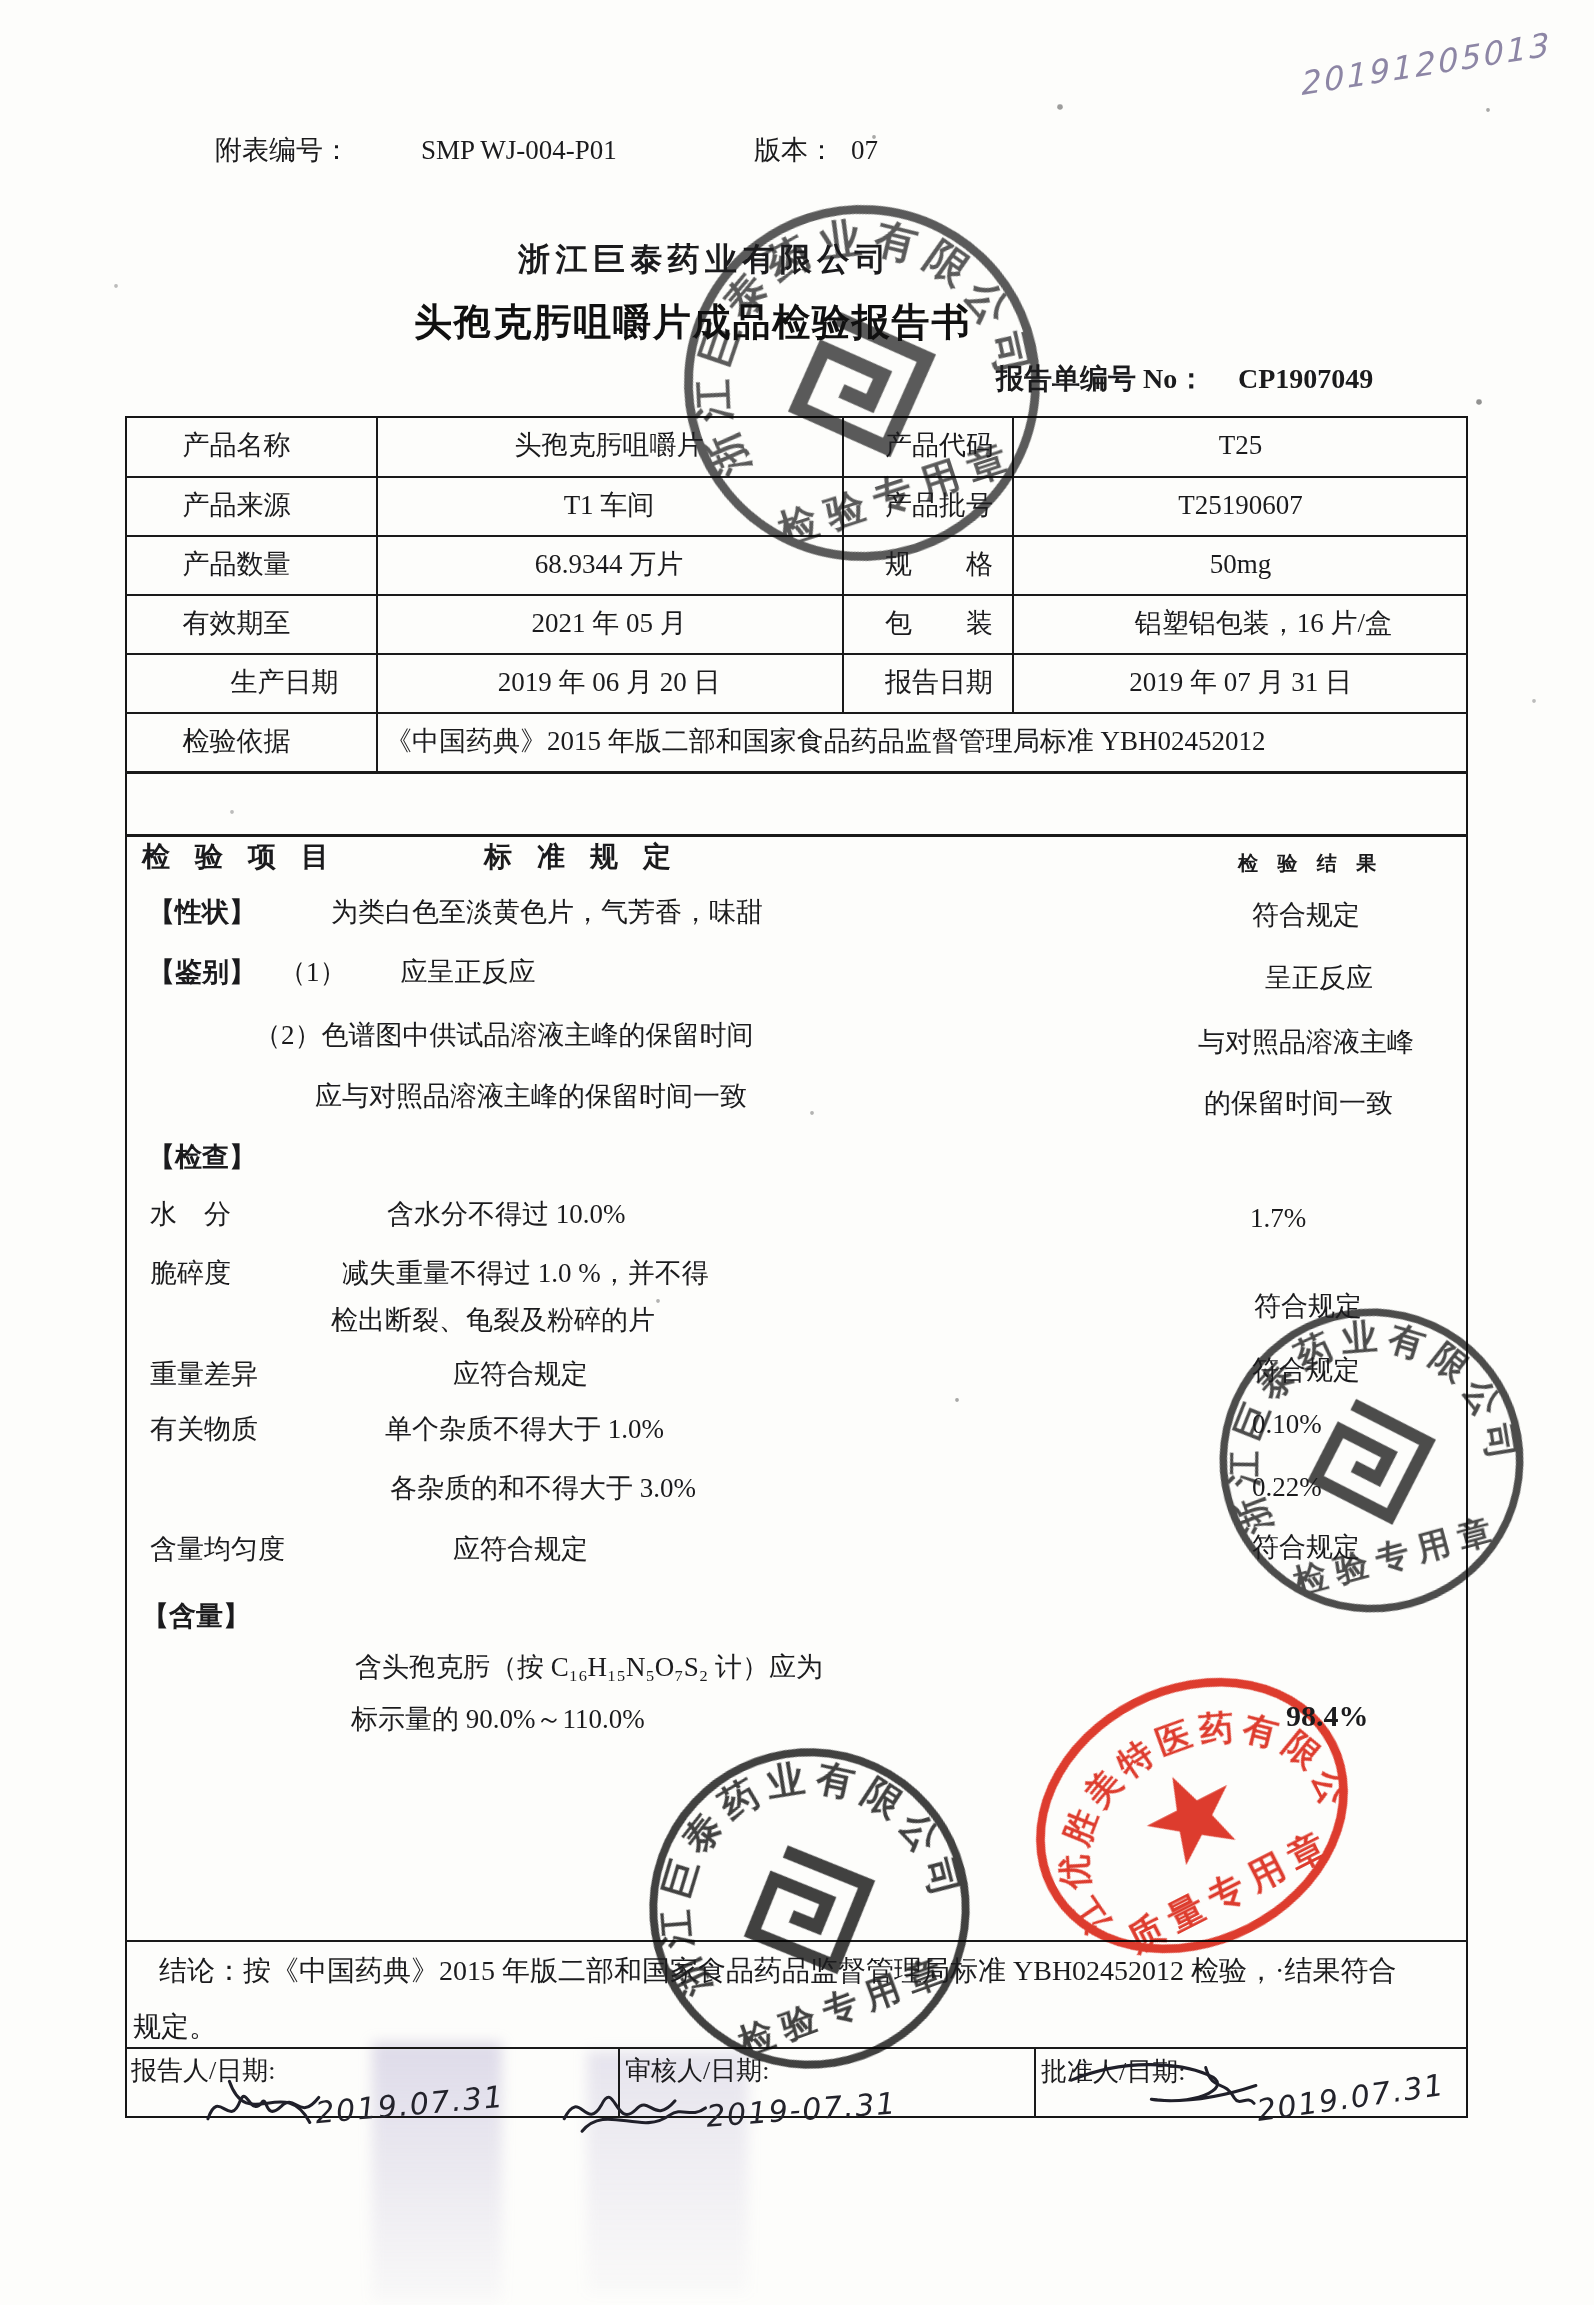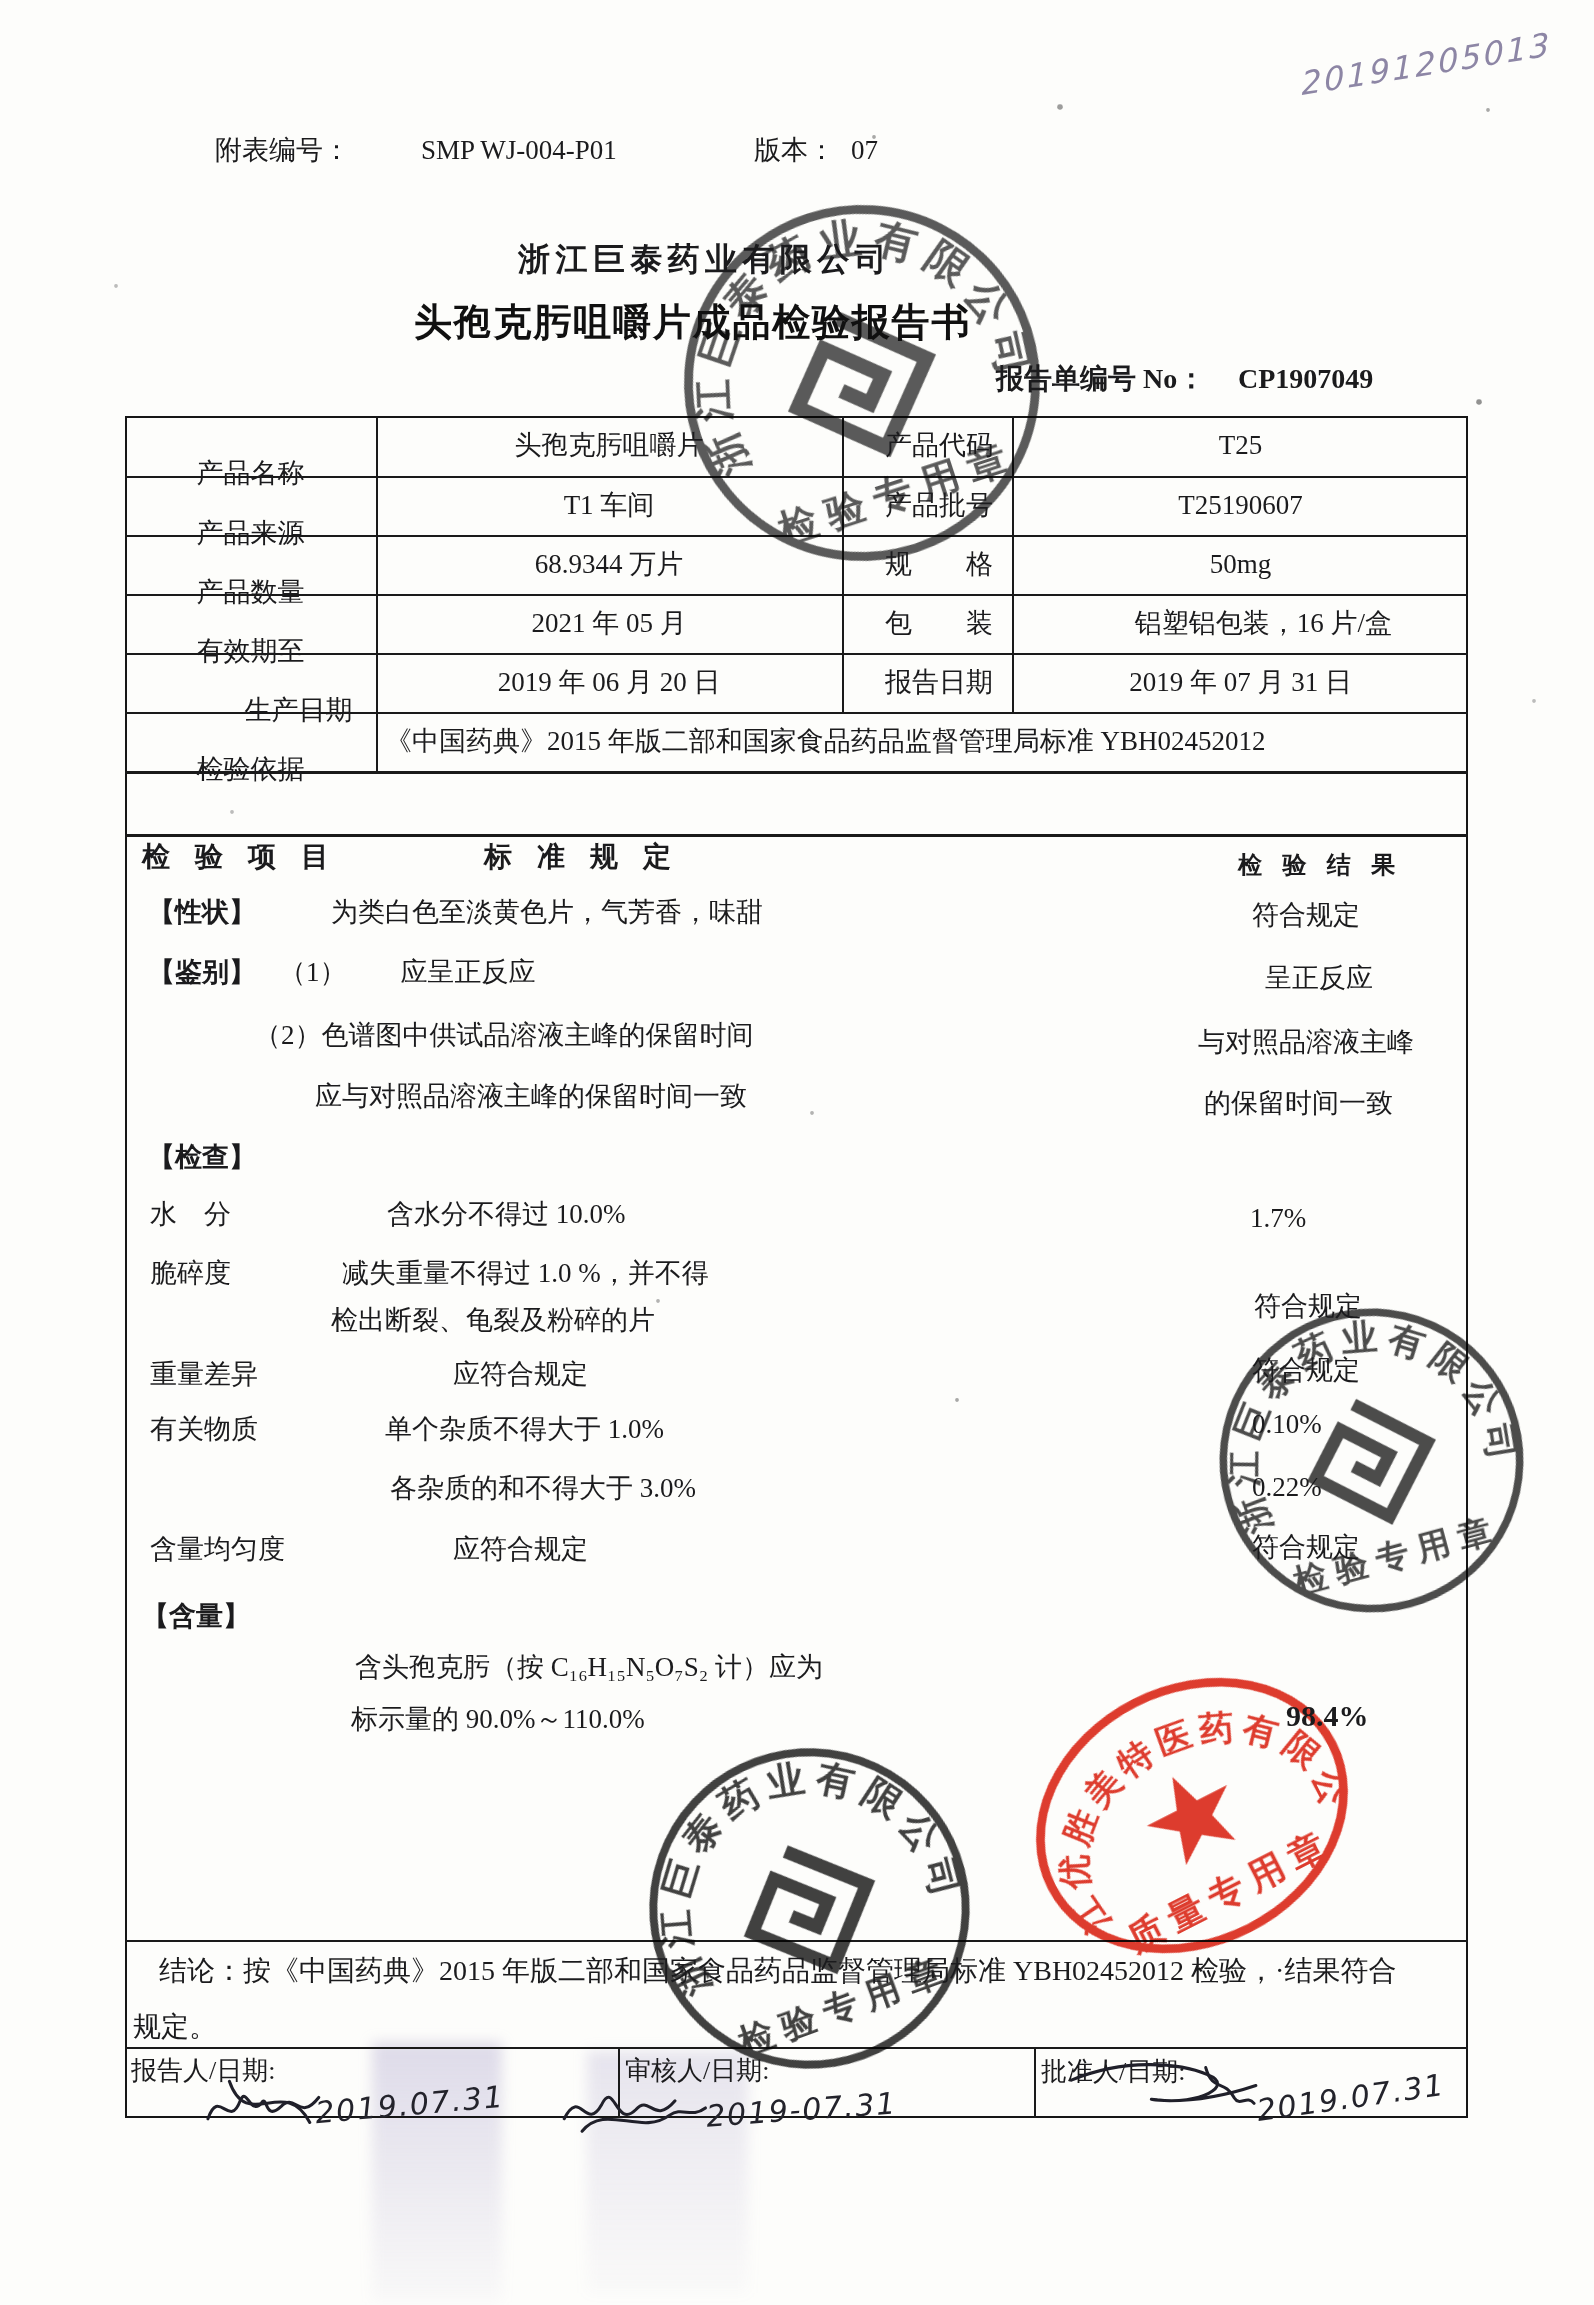--- a/index.html
+++ b/index.html
@@ -7,21 +7,21 @@
          font-family:"Liberation Serif",serif;color:var(--ink,#1b1b1d);}
   .abs{position:absolute;white-space:nowrap;z-index:3;}
   .t{font-size:27px;line-height:1.2;}
   .b{font-weight:600;}
   
   .tbl{position:absolute;left:125px;top:416px;width:1343px;height:1702px;
        border:2.7px solid #161616;box-sizing:border-box;z-index:1;}
   .hline,.vline{position:absolute;background:#1a1a1a;z-index:1;}
   
   .cc{position:absolute;text-align:center;height:59px;line-height:59px;font-size:27px;z-index:3;white-space:nowrap;}
-  .cl1{left:125px;width:251px;margin-top:28px;} .cv1{left:376px;width:466px;}
+  .cl1{left:111px;width:251px;} .cv1{left:376px;width:466px;}
   .cl2{left:842px;width:194px;} .cv2{left:1012px;width:457px;}
   .title{font-family:"Liberation Sans",sans-serif;font-weight:bold;font-size:38px;letter-spacing:1.8px;color:#101010;}
   .company{font-size:32px;letter-spacing:5.4px;font-weight:600;}
   .hand{font-family:"DejaVu Sans",sans-serif;font-style:italic;color:#23232b;font-size:30px;letter-spacing:1.8px;}
   .handcode{font-family:"DejaVu Sans",sans-serif;font-style:italic;color:#8d86a5;font-size:32px;
             letter-spacing:2.7px;transform:rotate(-9deg) skewX(-8deg);}
   
   .stamp{position:absolute;mix-blend-mode:multiply;filter:blur(0.4px);z-index:2;overflow:visible;}
   .s-ring{fill:none;stroke:var(--stamp_black,#2c2c2c);stroke-width:9px;}
   .s-arc{font-size:43px;letter-spacing:9px;fill:var(--stamp_black,#2c2c2c);font-weight:600;
@@ -111,21 +111,21 @@
   <div class="cc cv1" style="top:653px;">2019 年 06 月 20 日</div>
   <div class="cc cl2" style="top:653px;">报告日期</div>
   <div class="cc cv2" style="top:653px;">2019 年 07 月 31 日</div>
 
   <div class="cc cl1" style="top:712px;">检验依据</div>
   <div class="abs" style="left:385px;top:712px;height:59px;line-height:59px;font-size:27px;">《中国药典》2015 年版二部和国家食品药品监督管理局标准 YBH02452012</div>
 
 
   <span class="abs t b" style="left:142px;top:840px;letter-spacing:9px;font-size:28px;">检 验 项 目</span>
   <span class="abs t b" style="left:484px;top:840px;letter-spacing:9px;font-size:28px;">标 准 规 定</span>
-  <span class="abs t b" style="left:1238px;top:851px;letter-spacing:7.2px;font-size:24px;">检 验 结 果</span>
+  <span class="abs t b" style="left:1238px;top:851px;letter-spacing:7.2px;font-size:20px;">检 验 结 果</span>
 
   <span class="abs t b" style="left:148px;top:896px;">【性状】</span>
   <span class="abs t" style="left:331px;top:896px;">为类白色至淡黄色片，气芳香，味甜</span>
   <span class="abs t" style="left:1252px;top:899px;">符合规定</span>
 
   <span class="abs t b" style="left:148px;top:956px;">【鉴别】</span>
   <span class="abs t" style="left:279px;top:956px;">（1）　　应呈正反应</span>
   <span class="abs t" style="left:1265px;top:962px;">呈正反应</span>
 
   <span class="abs t" style="left:254px;top:1019px;">（2）色谱图中供试品溶液主峰的保留时间</span>

